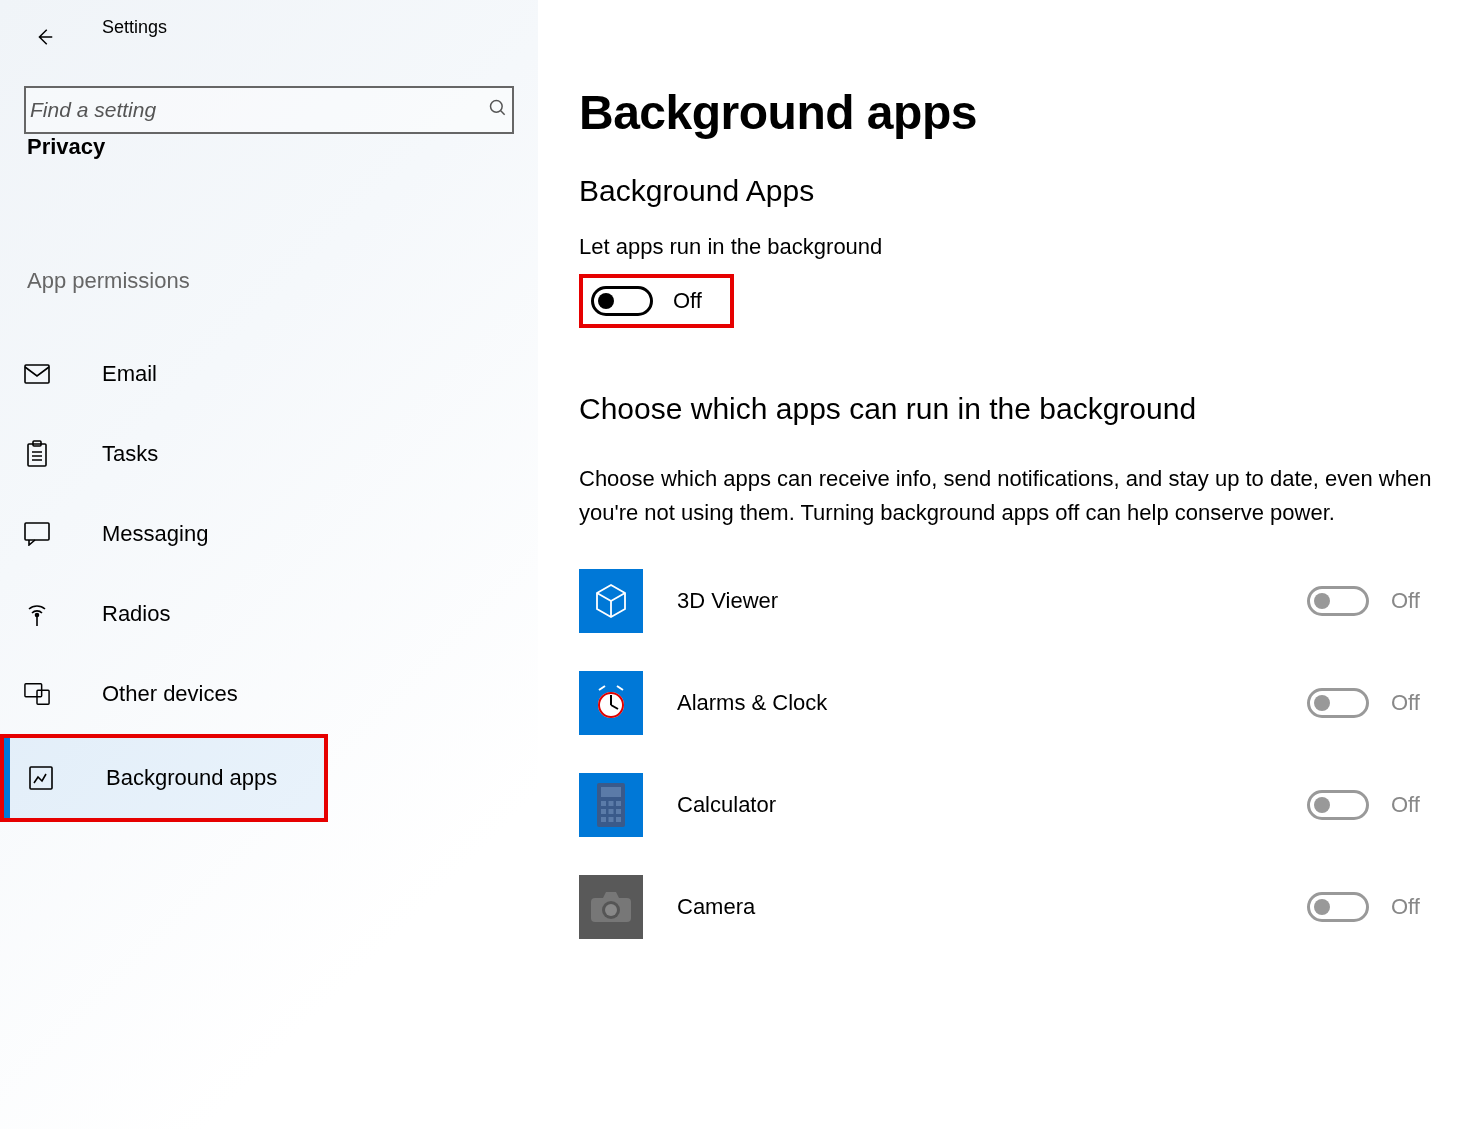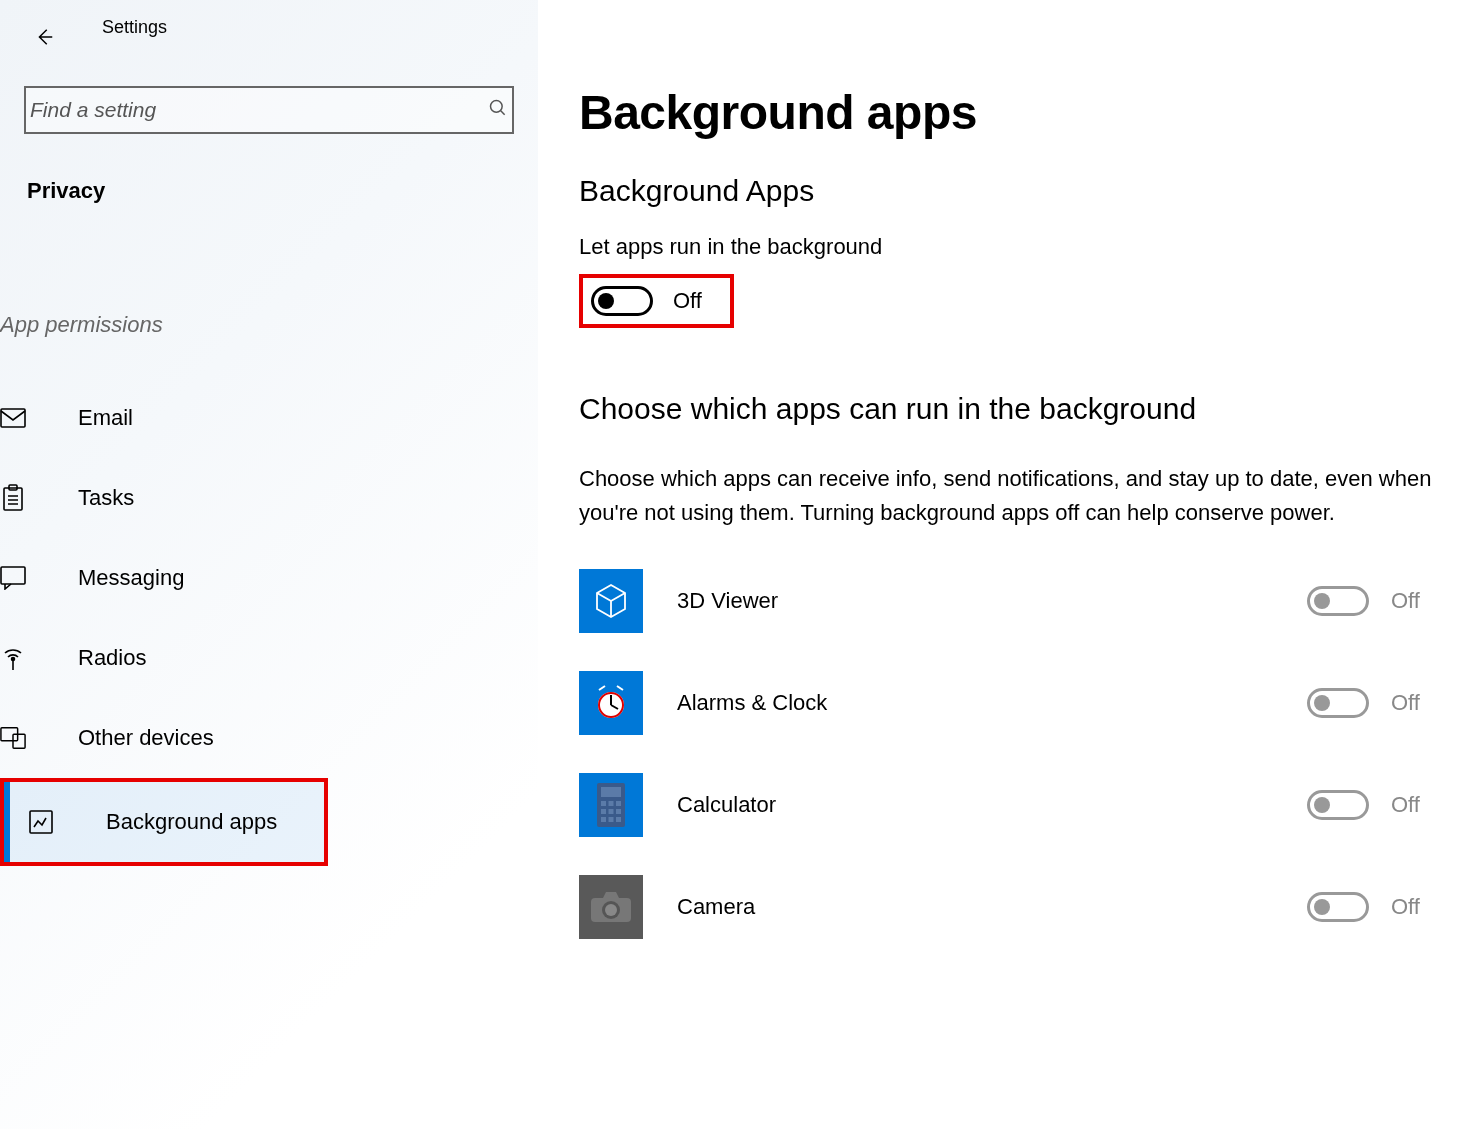--- a/index.html
+++ b/index.html
@@ -74,35 +74,35 @@
       color: #555;
       outline: none;
       font-style: italic;
     }
     .search-input::placeholder { color: #555; font-style: italic; }
     .search-icon { color: #555; }
     .section-header {
       font-size: 22px;
       font-weight: 600;
       padding-left: 27px;
-      margin-top: 44px;
     }
     .subsection-header {
       font-size: 22px;
       font-weight: 400;
       color: #666;
+      padding-left: 27px;
       margin-top: 108px;
-      font-style: italic;
     }
     .nav-list {
       margin-top: 40px;
     }
     .nav-item {
       display: flex;
       align-items: center;
+      padding-left: 24px;
       height: 80px;
       cursor: pointer;
     }
     .nav-item .label {
       font-size: 22px;
       margin-left: 26px;
     }
     .nav-item.selected {
       background: rgba(0,120,215,0.08);
       border-left: 6px solid #0078d7;

